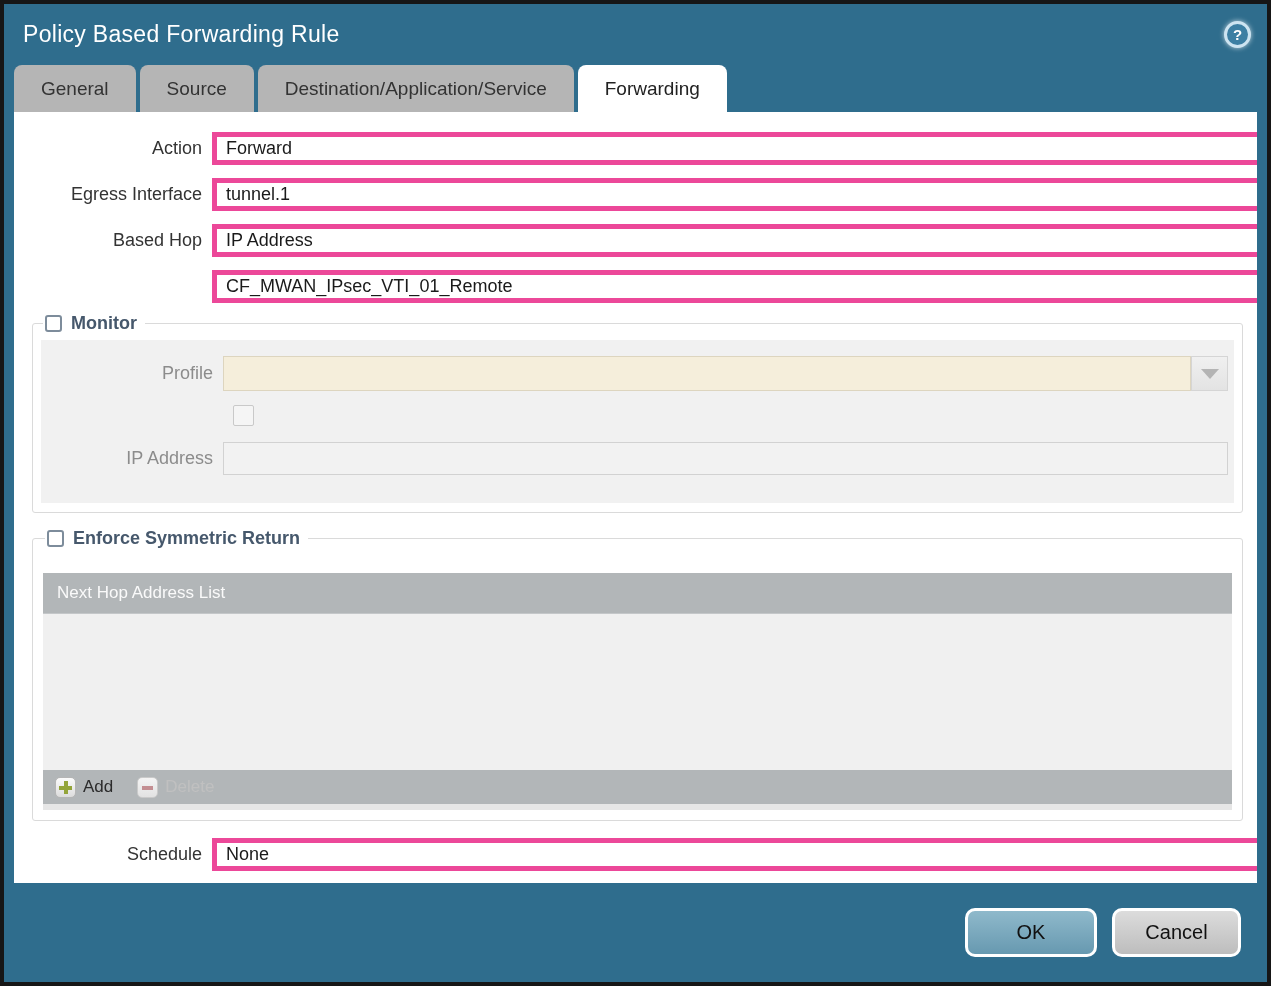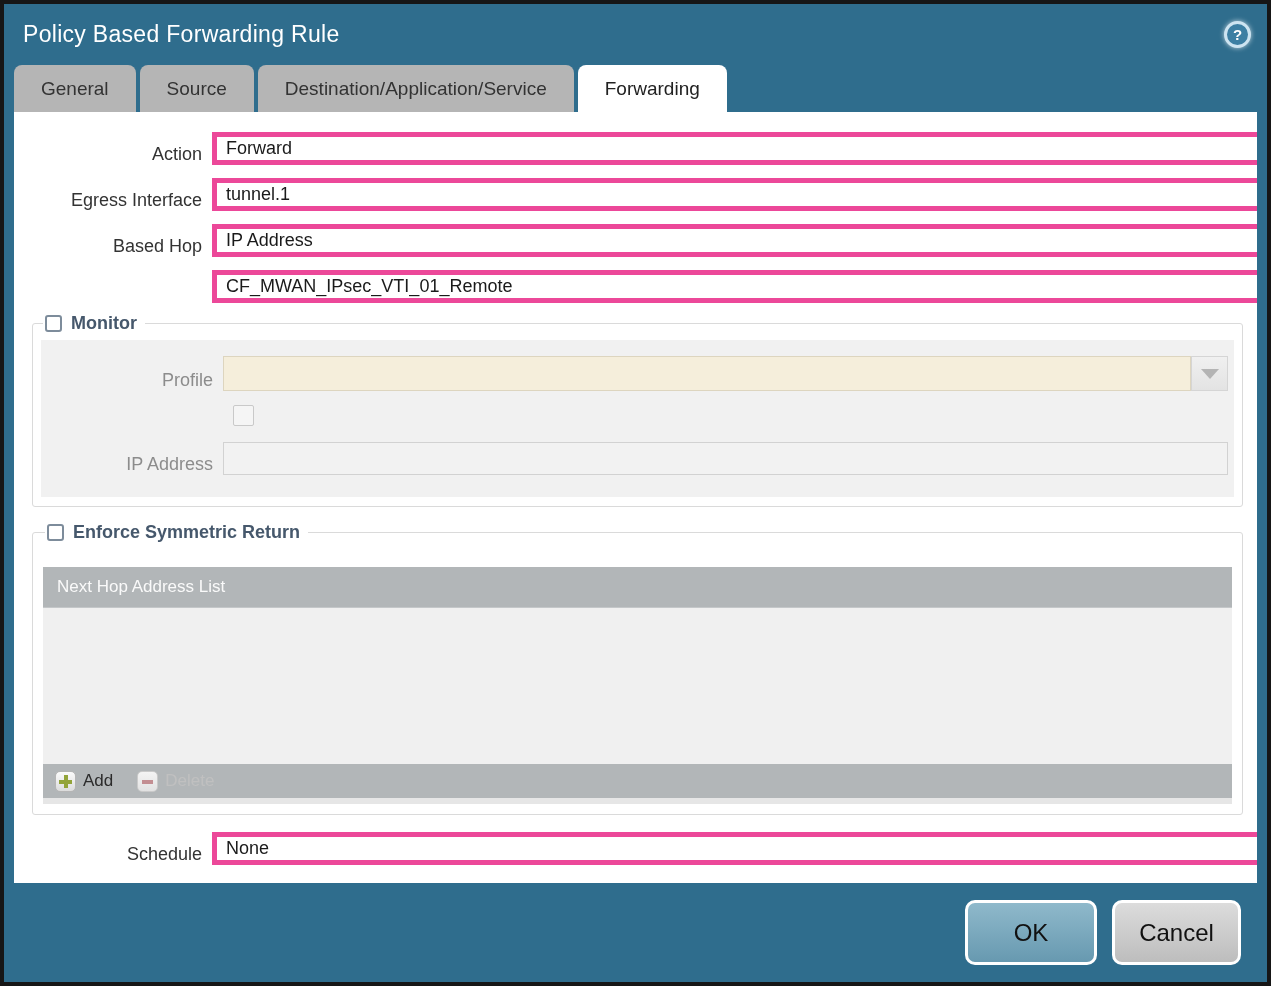--- a/index.html
+++ b/index.html
@@ -46,21 +46,21 @@
   .tab.active { background: #ffffff; color: #222; }
 
   
   .content {
     flex: 1; margin: 0 10px;
     background: #fff;
     padding-top: 20px;
     overflow: hidden;
   }
 
-  .frow { display: flex; align-items: flex-end; margin-bottom: 13px; }
+  .frow { display: flex; align-items: center; margin-bottom: 13px; }
   .flabel {
     width: 198px; flex: none;
     text-align: right; padding-right: 10px;
     font-size: 18px; color: #333;
   }
   .fbox {
     width: 1130px; height: 33px; flex: none;
     border: 5px solid #ec4899; background: #fff;
     display: flex; align-items: center;
     padding-left: 9px; font-size: 18px; color: #1a1a1a;
@@ -90,21 +90,21 @@
     display: flex; align-items: center; gap: 9px;
     padding: 0 8px 0 2px; margin-left: 2px;
     font-size: 18px; font-weight: bold; color: #46586c;
   }
   .cb {
     width: 17px; height: 17px; flex: none;
     border: 2px solid #7d8c9b; border-radius: 3px; background: #fff;
     cursor: pointer;
   }
 
-  .monitor-panel { background: #f1f1f1; padding: 16px 0 22px 0; }
+  .monitor-panel { background: #f1f1f1; padding: 16px 0 28px 0; }
   .monitor-panel .flabel { width: 182px; color: #8c8c8c; }
   .fbox.beige {
     width: 968px; height: 35px;
     background: #f5eedb; border: 1px solid #ddd5bf; cursor: default;
   }
   .fbox.disabled-input {
     width: 1005px; background: #f2f2f2; border: 1px solid #d2d2d2; cursor: default;
   }
   .cbrow {
     display: flex; align-items: center; gap: 13px;
@@ -147,24 +147,24 @@
 
   .schedule-row { margin-top: 17px; }
 
   
   .footer {
     flex: none; height: 99px;
     display: flex; align-items: center; justify-content: flex-end;
     gap: 15px; padding-right: 26px;
   }
   .btn {
-    height: 65px; border-radius: 10px;
+    height: 49px; border-radius: 10px;
     border: 3px solid #ffffff;
     font-family: "Liberation Sans", sans-serif;
-    font-size: 24px; color: #111;
+    font-size: 20px; color: #111;
     cursor: pointer;
   }
   .btn-ok { width: 132px; background: linear-gradient(#8fb9cb, #6799b0); }
   .btn-cancel { width: 129px; background: linear-gradient(#dcdcdc, #bdbdbd); }
 </style>
 </head>
 <body>
 
 <div class="frame">
 

